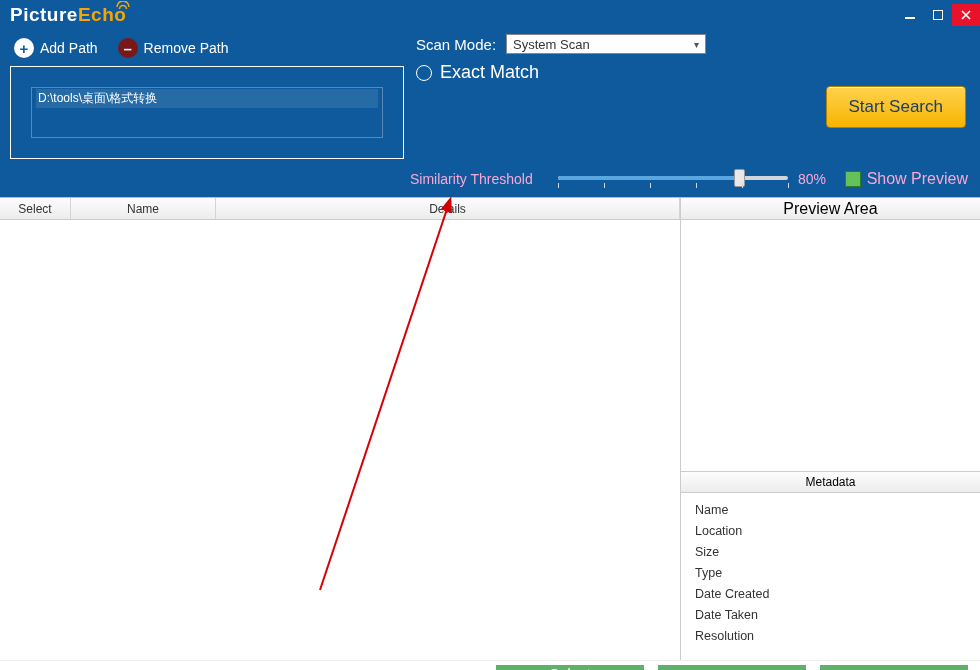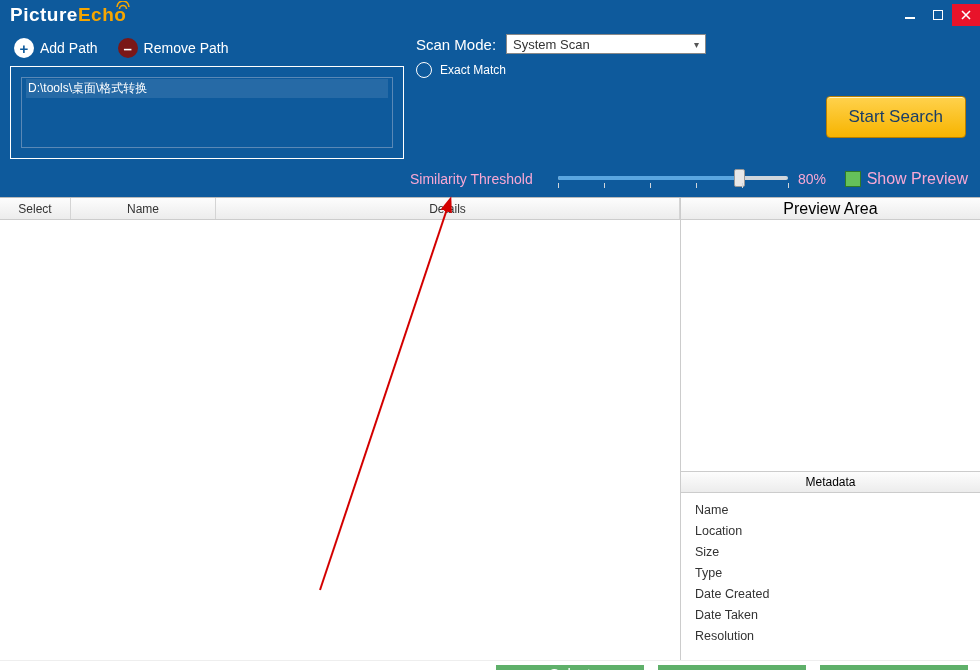--- a/index.html
+++ b/index.html
@@ -15,36 +15,36 @@
 .win-close { background: #e8132a; }
 
 
 .topzone { display: flex; padding: 4px 10px 6px 10px; gap: 12px; }
 .left-col { width: 394px; }
 .path-btns { display: flex; gap: 12px; align-items: center; margin-bottom: 4px; }
 .pill-btn { display: flex; align-items: center; gap: 6px; color: #fff; font-size: 14px; padding: 4px 4px; cursor: pointer; }
 .circ { width: 20px; height: 20px; border-radius: 50%; display: flex; align-items: center; justify-content: center; font-size: 15px; font-weight: bold; }
 .circ.add { background: #fff; color: #0e5a9c; }
 .circ.rem { background: #7a1717; color: #fff; }
-.path-box { border: 1px solid #fff; height: 93px; padding: 10px; }
+.path-box { border: 1px solid #fff; height: 93px; padding: 20px; }
 .path-list { border: 1px solid #5a88b6; height: 100%; padding: 1px 4px; color: #fff; font-size: 12px; }
 .path-item { background: rgba(255,255,255,0.10); padding: 1px 2px; }
 
 .right-col { flex: 1; color: #fff; }
 .scanmode-row { display: flex; align-items: center; gap: 10px; margin-bottom: 8px; }
 .sm-label { font-size: 15px; }
 .select { background: #fff; color: #333; border: 1px solid #888; height: 20px; width: 200px; font-size: 13px; padding: 0 6px; display: flex; align-items: center; justify-content: space-between; cursor: pointer; }
 .select .chev { font-size: 10px; color: #555; }
 .radio-col { display: flex; gap: 20px; align-items: center; }
-.radio-row { display: flex; align-items: center; gap: 8px; font-size: 12px; margin-bottom: 10px; cursor: pointer; }
+.radio-row { display: flex; align-items: center; gap: 8px; font-size: 18px; margin-bottom: 10px; cursor: pointer; }
 .radio { width: 16px; height: 16px; border: 1.5px solid #fff; border-radius: 50%; display: flex; align-items: center; justify-content: center; }
 .radio.sel { border-color: #0ea4ff; }
 .radio.sel::after { content: ""; width: 8px; height: 8px; background: #0ea4ff; border-radius: 50%; }
 .link { font-size: 14px; cursor: pointer; }
-.start-btn { position: absolute; right: 14px; top: 96px; background: linear-gradient(#ffd24d,#f7b400); color: #1b3e66; border: 1px solid #b77e00; border-radius: 4px; font-size: 17px; padding: 10px 22px; cursor: pointer; box-shadow: 0 1px 0 #fff3c0 inset; }
+.start-btn { position: absolute; right: 14px; top: 86px; background: linear-gradient(#ffd24d,#f7b400); color: #1b3e66; border: 1px solid #b77e00; border-radius: 4px; font-size: 17px; padding: 10px 22px; cursor: pointer; box-shadow: 0 1px 0 #fff3c0 inset; }
 
 .thres-row { display: flex; align-items: center; gap: 10px; padding: 2px 12px 6px 418px; color: #f9a8d4; position: relative; }
 .thres-label { font-size: 14px; position: absolute; left: 410px; }
 .slider-wrap { position: relative; width: 230px; height: 24px; margin-left: 140px; }
 .slider-track { position: absolute; top: 9px; left: 0; right: 0; height: 4px; background: #cfd6dc; border-radius: 2px; }
 .slider-fill { position: absolute; top: 9px; left: 0; width: 80%; height: 4px; background: #5aa6e0; border-radius: 2px; }
 .slider-thumb { position: absolute; top: 2px; left: calc(80% - 8px); width: 11px; height: 18px; background: #e8e8e8; border: 1px solid #999; border-radius: 2px; }
 .slider-tick { position: absolute; top: 16px; width: 1px; height: 5px; background: #cfd6dc; }
 .thres-val { font-size: 14px; }
 .showprev { display: flex; align-items: center; gap: 6px; cursor: pointer; margin-left: auto; }

